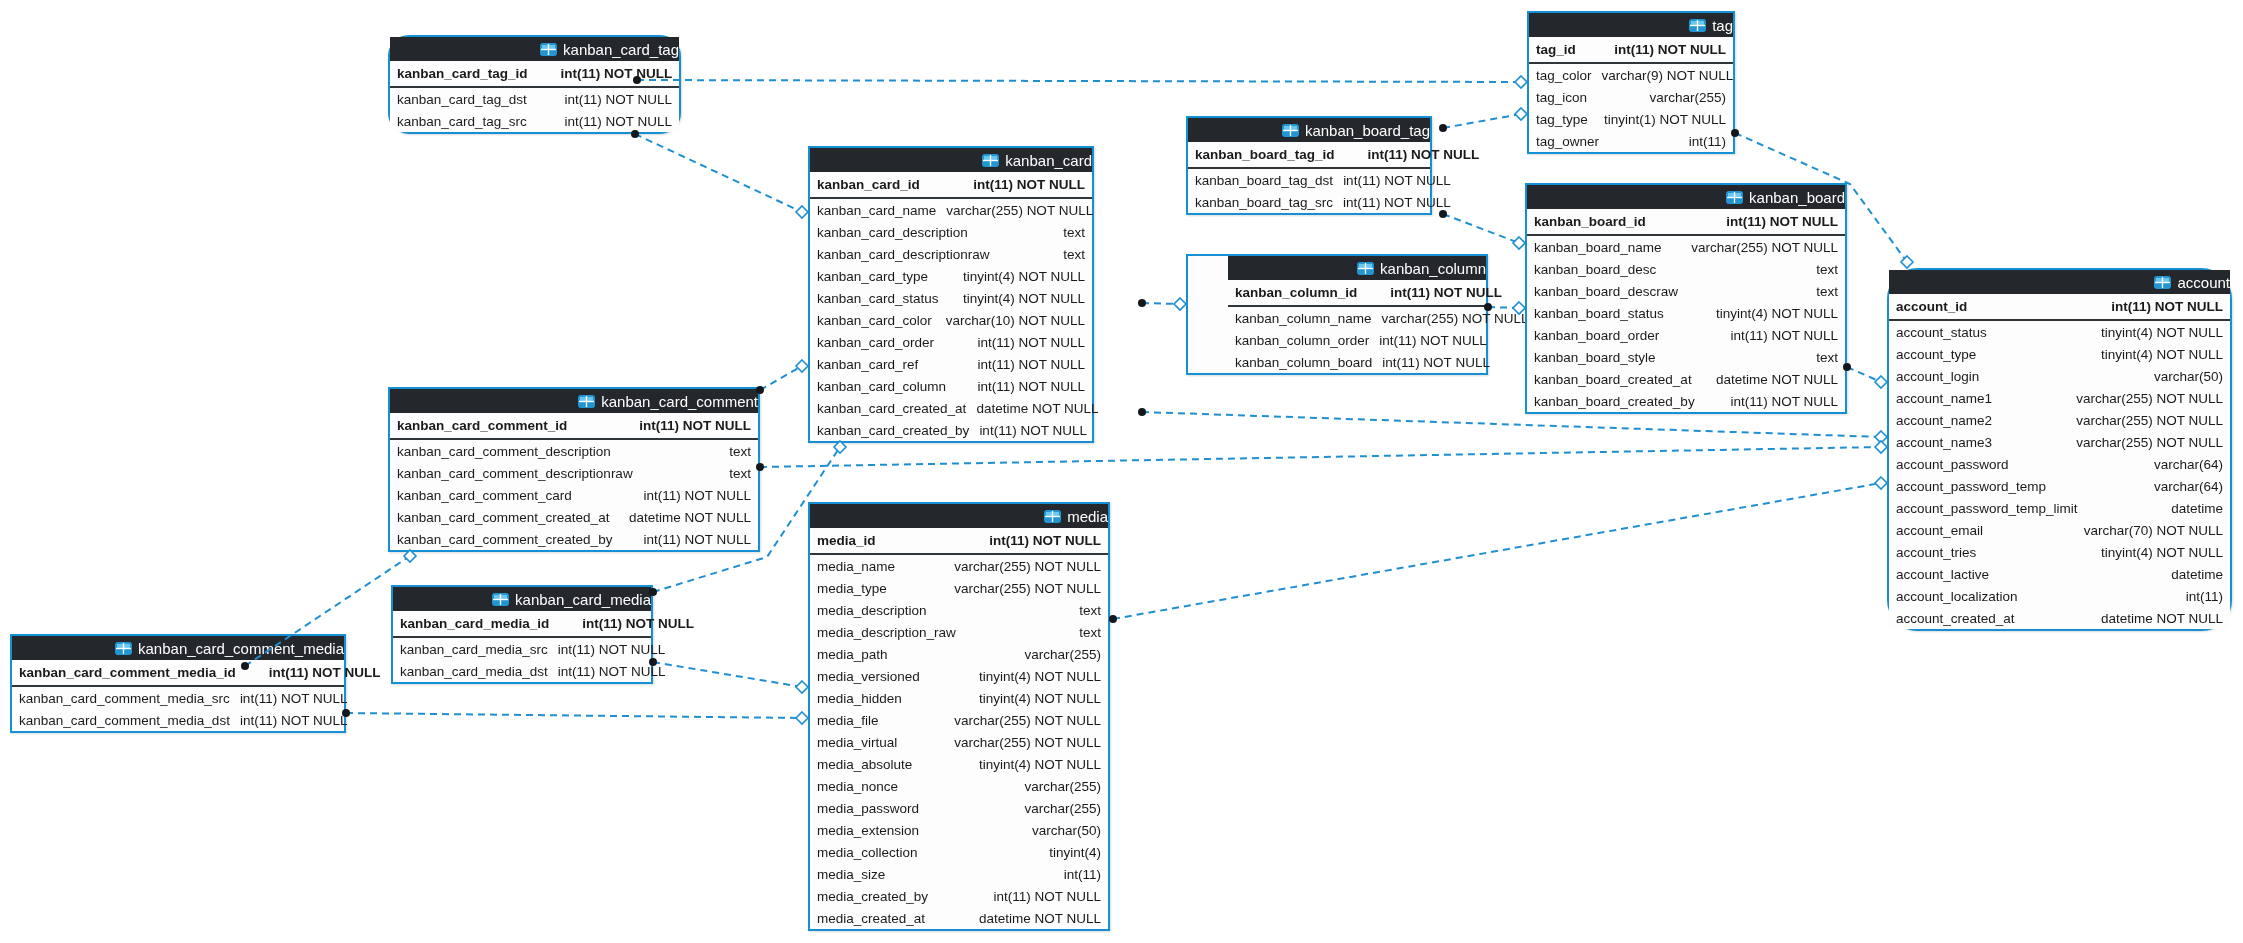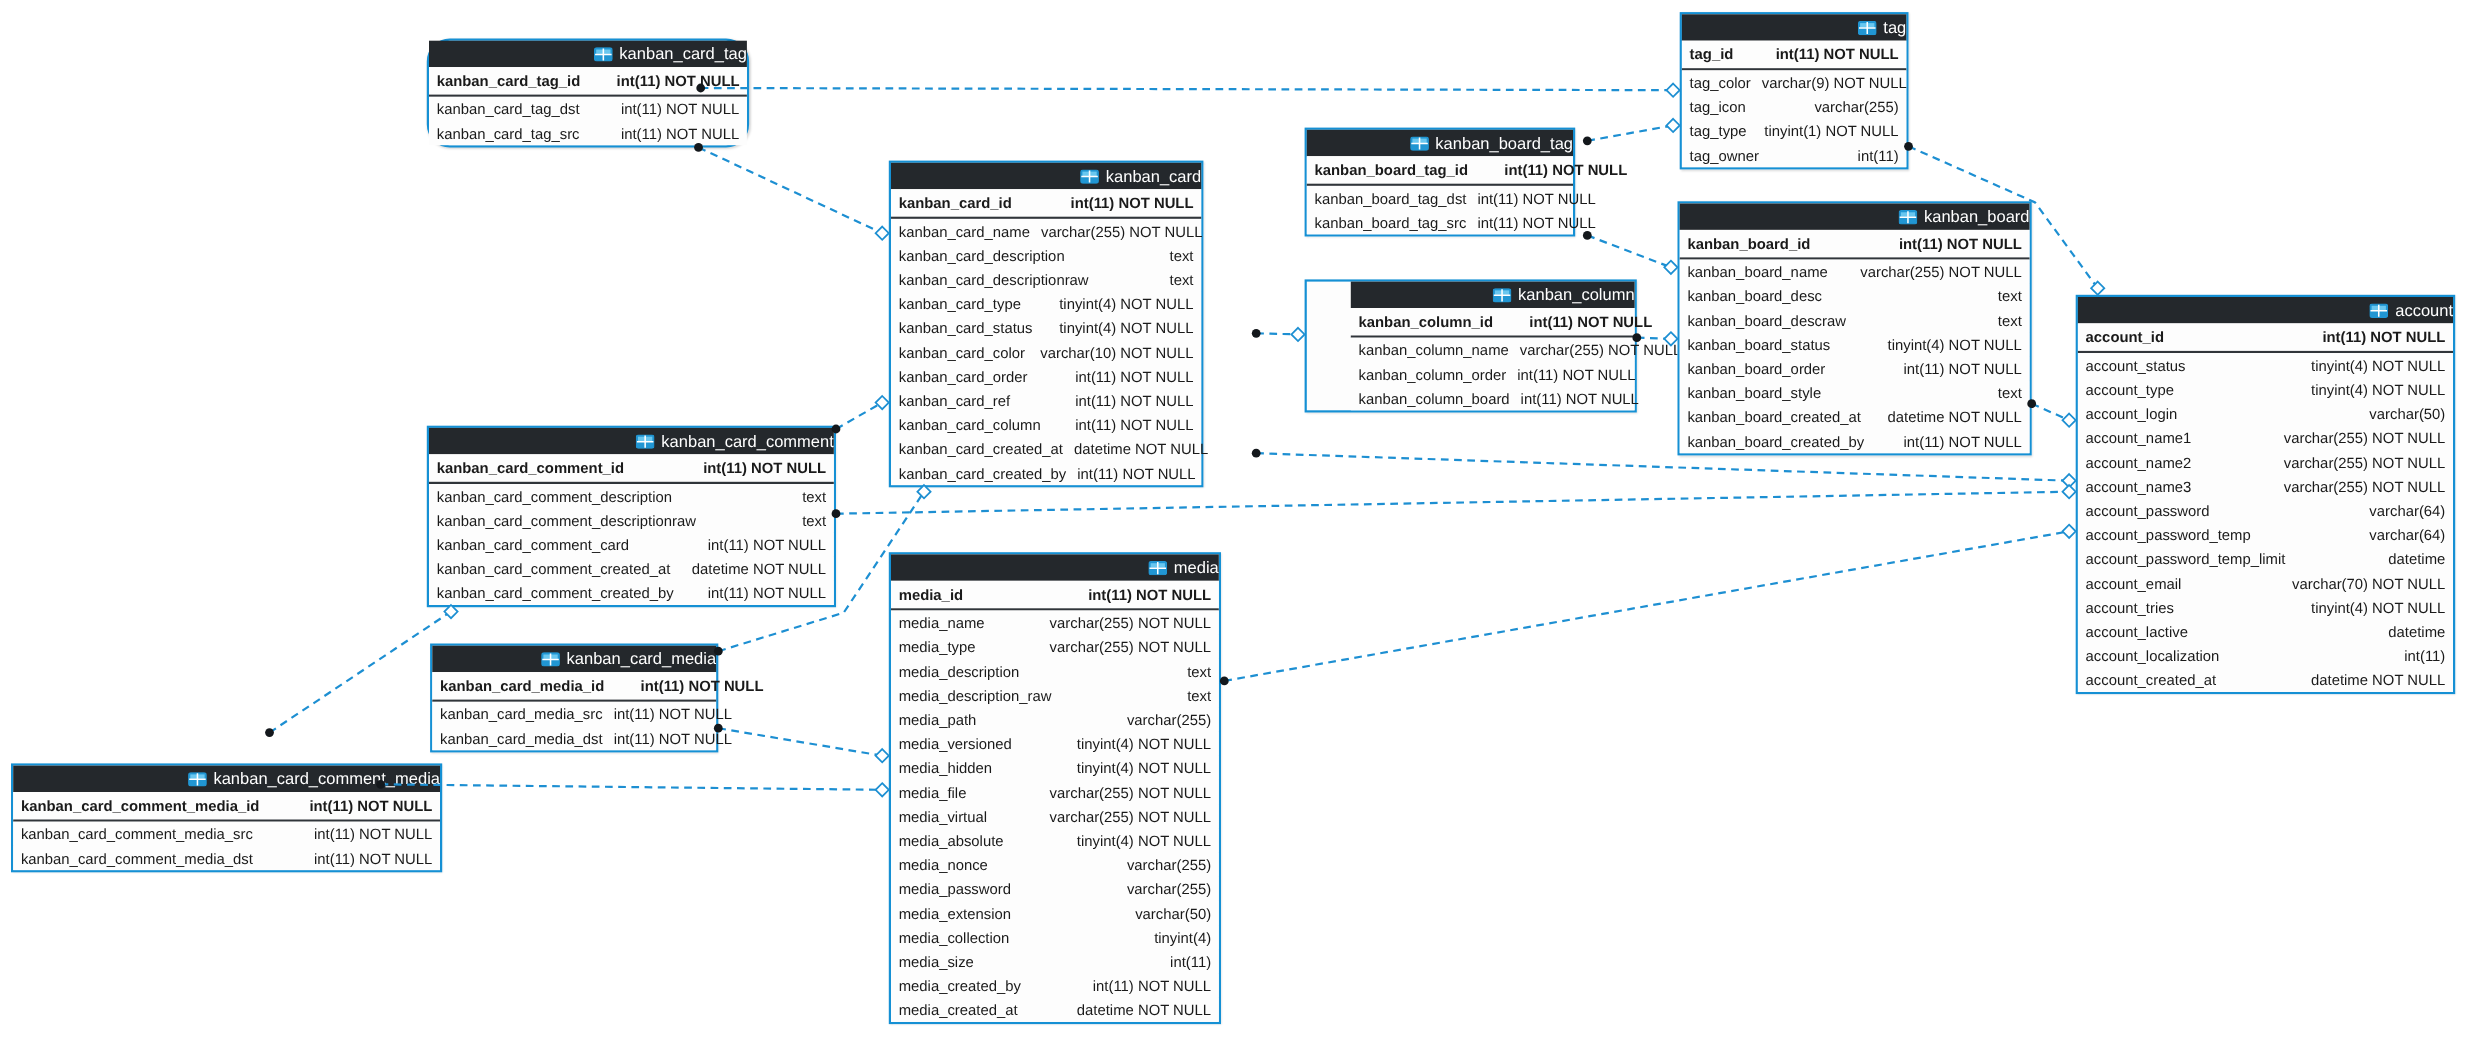--- a/index.html
+++ b/index.html
@@ -274,21 +274,21 @@
       </div>
       <div class="row">
         <span class="fn">kanban_board_created_at</span>
         <span class="ft">datetime NOT NULL</span>
       </div>
       <div class="row">
         <span class="fn">kanban_board_created_by</span>
         <span class="ft">int(11) NOT NULL</span>
       </div>
     </div>
-    <div class="tbl" style="left: 1887px; top: 268px; width: 345px;">
+    <div class="tbl" style="left: 1887px; top: 268px; width: 345px; border-radius: 31px;">
       <div class="tbl-h">
         <span class="ticon">
           <svg width="17" height="13" viewBox="0 0 17 13" aria-hidden="true">
             <rect x="0.5" y="0.5" width="16" height="12" rx="2" fill="#2196d3" stroke="#2196d3"></rect>
             <rect x="2" y="2" width="13" height="4" fill="#6ac7ef"></rect>
             <line x1="8.5" y1="1" x2="8.5" y2="12" stroke="#ffffff" stroke-width="1.4"></line>
             <line x1="1" y1="6.5" x2="16" y2="6.5" stroke="#ffffff" stroke-width="1.4"></line>
           </svg>
         </span>
         <span>account</span>
@@ -409,21 +409,21 @@
       </div>
       <div class="row">
         <span class="fn">kanban_card_media_src</span>
         <span class="ft">int(11) NOT NULL</span>
       </div>
       <div class="row">
         <span class="fn">kanban_card_media_dst</span>
         <span class="ft">int(11) NOT NULL</span>
       </div>
     </div>
-    <div class="tbl" style="left: 10px; top: 694px; width: 392px;">
+    <div class="tbl" style="left: 10px; top: 634px; width: 336px;">
       <div class="tbl-h">
         <span class="ticon">
           <svg width="17" height="13" viewBox="0 0 17 13" aria-hidden="true">
             <rect x="0.5" y="0.5" width="16" height="12" rx="2" fill="#2196d3" stroke="#2196d3"></rect>
             <rect x="2" y="2" width="13" height="4" fill="#6ac7ef"></rect>
             <line x1="8.5" y1="1" x2="8.5" y2="12" stroke="#ffffff" stroke-width="1.4"></line>
             <line x1="1" y1="6.5" x2="16" y2="6.5" stroke="#ffffff" stroke-width="1.4"></line>
           </svg>
         </span>
         <span>kanban_card_comment_media</span>

